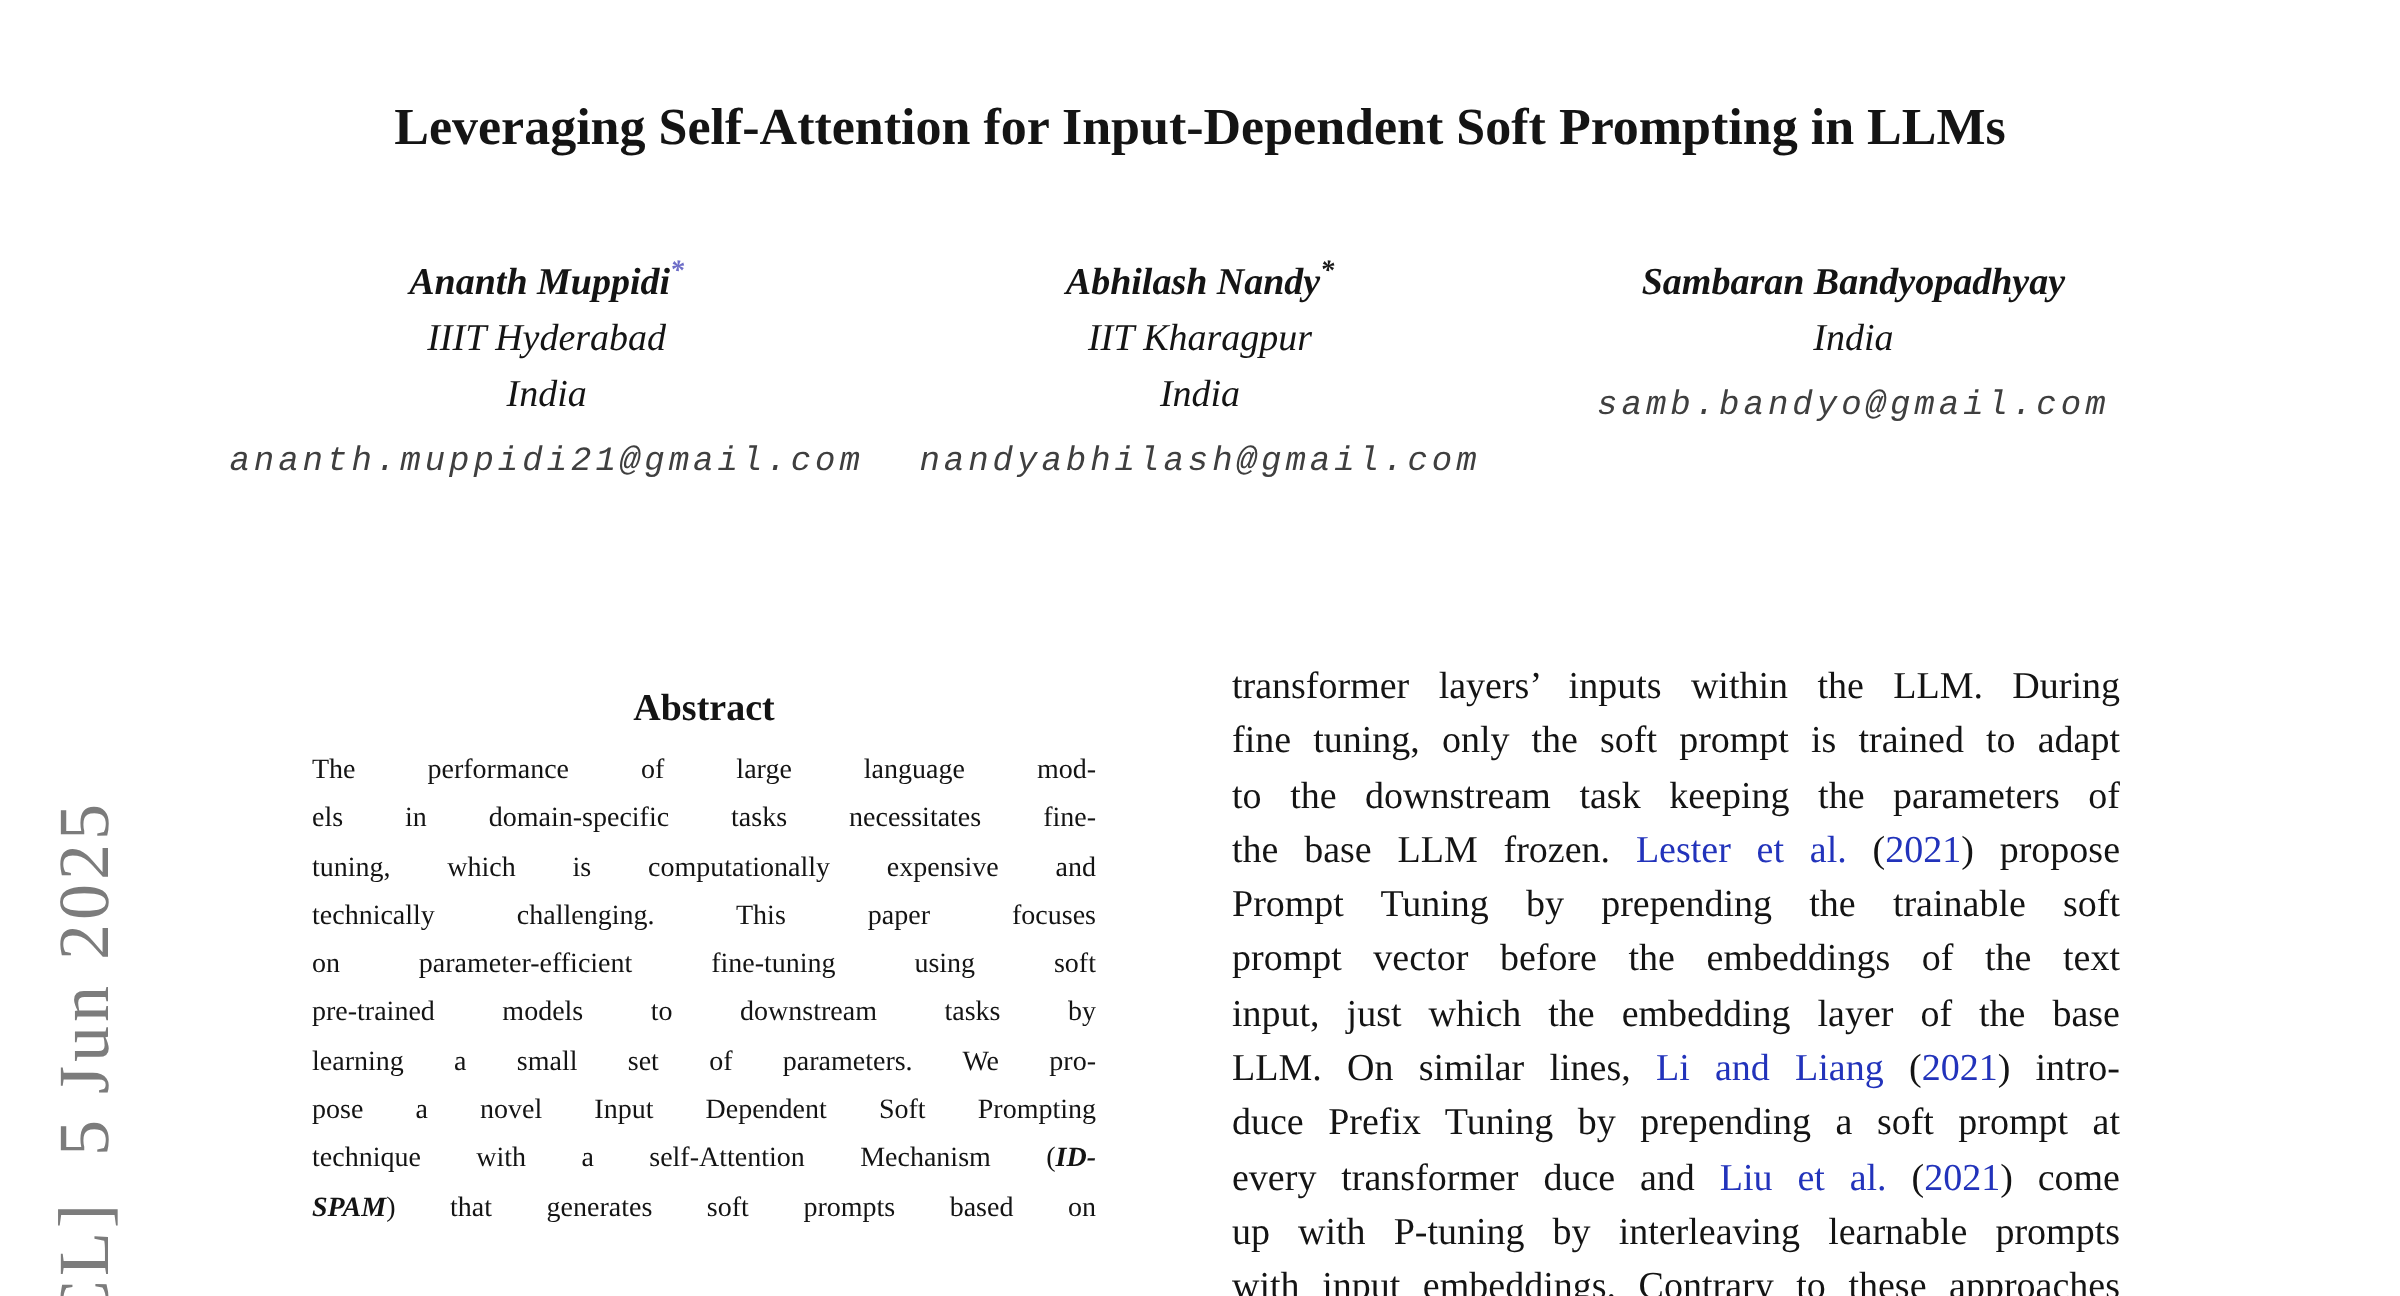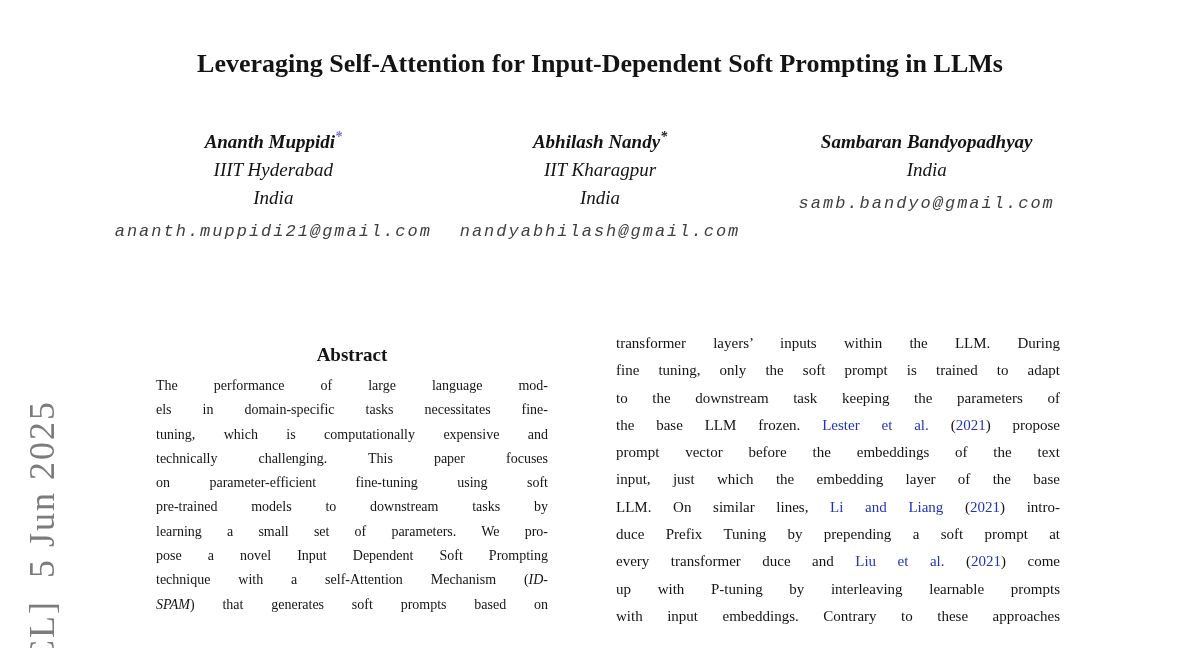--- a/index.html
+++ b/index.html
@@ -83,34 +83,34 @@
     height:24.3px;
     line-height:24.3px;
   }
 
   
   .right-column{
     position:absolute;
     top:330px;left:616px;width:444px;
     height:318px;
     overflow:hidden;
-    font-size:15px;
+    font-size:19px;
   }
   .right-column .jline{
     height:27.3px;
     line-height:27.3px;
   }
 
   .jline{
     text-align:justify;
     text-align-last:justify;
     text-justify:inter-word;
     white-space:normal;
   }
-  .it{font-style:italic;}
+  .it{font-style:italic;font-weight:bold;}
   .cite{color:var(--cite,#2233bb);cursor:pointer;}
 </style>
 </head>
 <body style="--cite: #2233bb; --banner: #7c7c7c; color: rgb(20, 20, 20);">
 
 <div class="page">
 
   <div class="arxiv-banner">CL]  5 Jun 2025</div>
 
   <div class="paper-title">Leveraging Self-Attention for Input-Dependent Soft Prompting in LLMs</div>
@@ -152,20 +152,21 @@
       <div class="jline"><span>pose a novel Input Dependent Soft Prompting</span></div>
       <div class="jline"><span>technique with a self-Attention Mechanism (</span><span class="it">ID-</span></div>
       <div class="jline"><span class="it">SPAM</span><span>) that generates soft prompts based on</span></div>
     </div>
 
   <div class="right-column">
       <div class="jline"><span>transformer layers’ inputs within the LLM. During</span></div>
       <div class="jline"><span>fine tuning, only the soft prompt is trained to adapt</span></div>
       <div class="jline"><span>to the downstream task keeping the parameters of</span></div>
       <div class="jline"><span>the base LLM frozen. </span><span class="cite">Lester et al.</span><span> (</span><span class="cite">2021</span><span>) propose</span></div>
+      <div class="jline"><span>Prompt Tuning by prepending the trainable soft</span></div>
       <div class="jline"><span>prompt vector before the embeddings of the text</span></div>
       <div class="jline"><span>input, just which the embedding layer of the base</span></div>
       <div class="jline"><span>LLM. On similar lines, </span><span class="cite">Li and Liang</span><span> (</span><span class="cite">2021</span><span>) intro-</span></div>
       <div class="jline"><span>duce Prefix Tuning by prepending a soft prompt at</span></div>
       <div class="jline"><span>every transformer duce and </span><span class="cite">Liu et al.</span><span> (</span><span class="cite">2021</span><span>) come</span></div>
       <div class="jline"><span>up with P-tuning by interleaving learnable prompts</span></div>
       <div class="jline"><span>with input embeddings. Contrary to these approaches</span></div>
     </div>
 
 </div>

